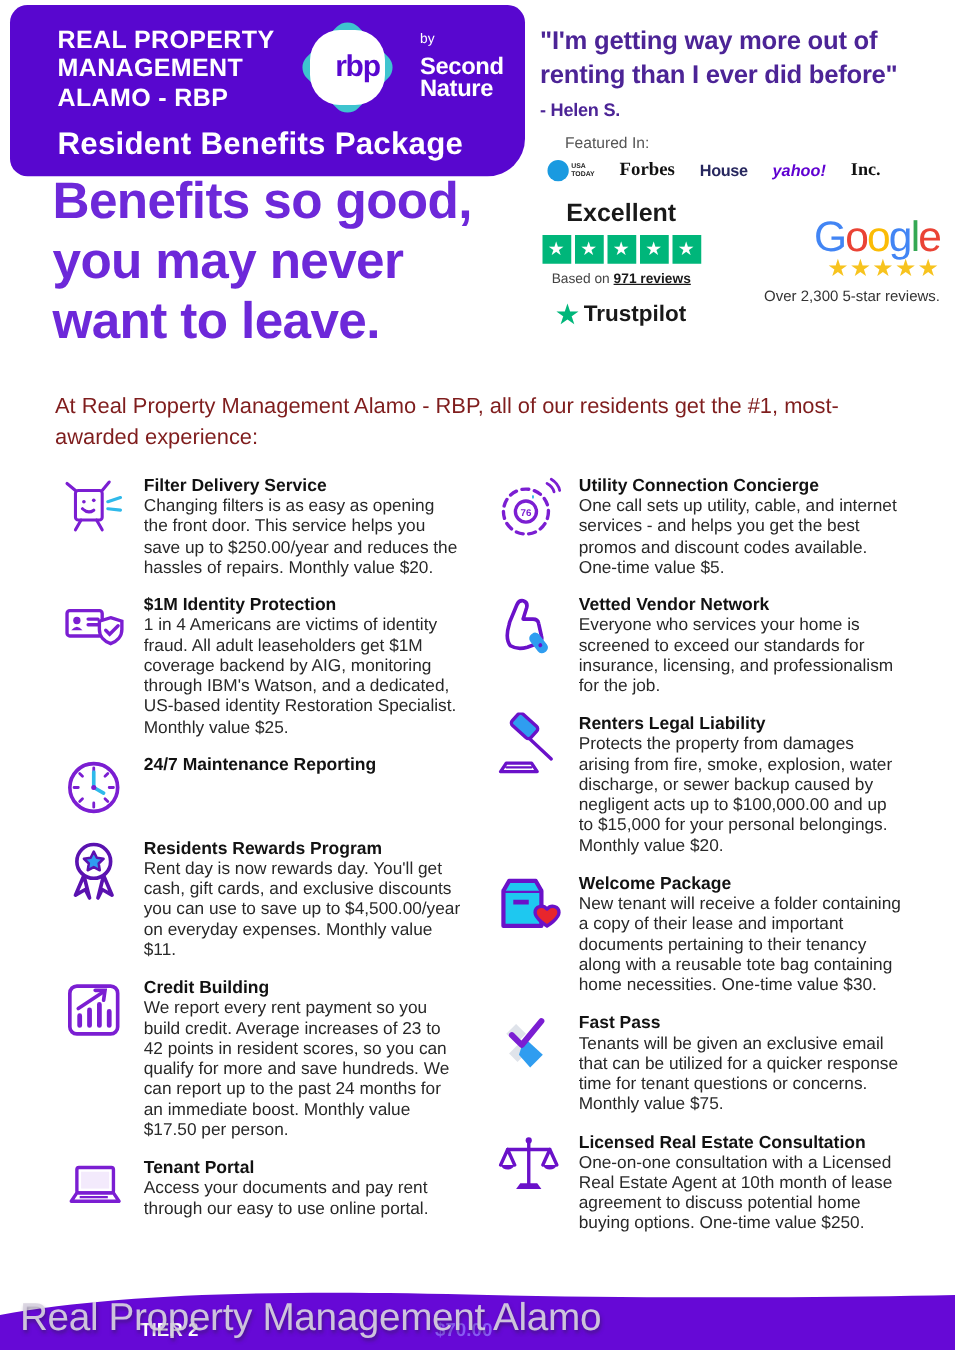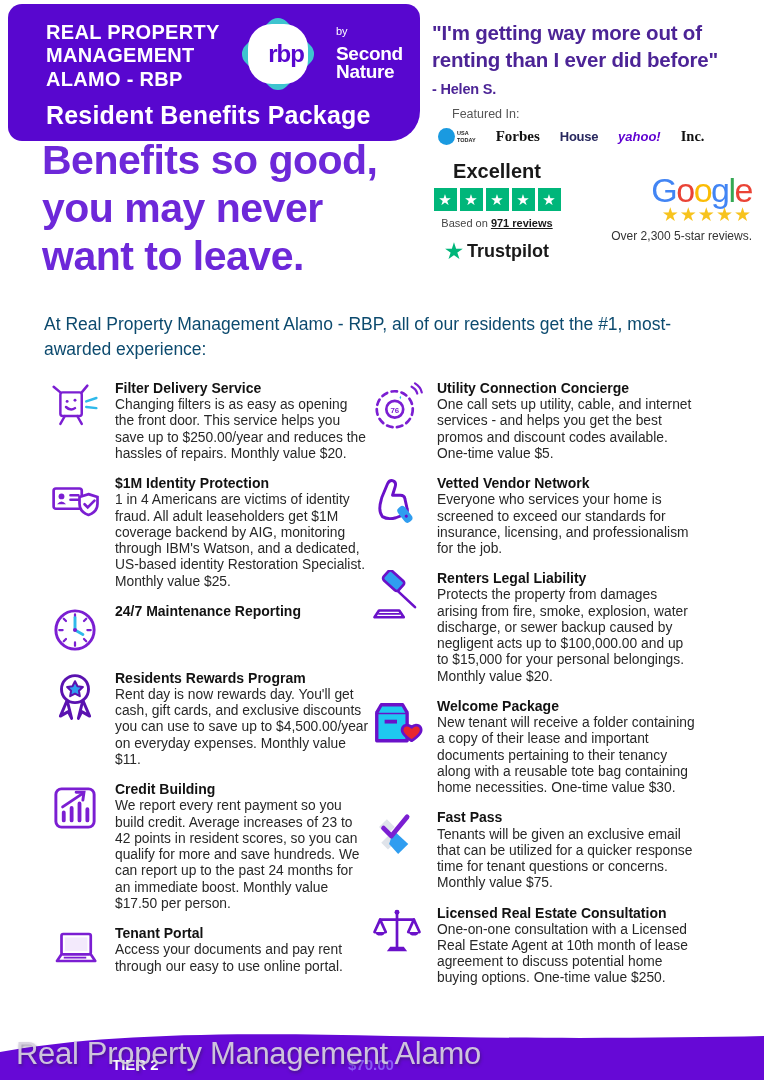--- a/index.html
+++ b/index.html
@@ -52,24 +52,24 @@
 
   .google-block { position:absolute; left:580px; top:173px; width:172px; text-align:right; }
   .google-word { font-size:34px; font-weight:500; letter-spacing:-1.5px; line-height:1; }
   .g-blue { color:#4285f4; } .g-red { color:#ea4335; } .g-yellow { color:#fbbc05; } .g-green { color:#34a853; }
   .g-stars { margin-top:-4px; }
   .gstar::before { content:"★"; color:#f7c31e; font-size:19px; letter-spacing:1px; }
   .g-caption { font-size:12px; color:#333; margin-top:3px; }
 
   
   .hero { position:absolute; left:42px; top:137px; font-size:41px; font-weight:800; color:#6d28d9; line-height:1.17; letter-spacing:-.5px; }
-  .intro { position:absolute; left:44px; top:312px; width:640px; font-size:17.5px; color:#0c4a6e; line-height:1.4; }
-
-  
-  .benefits { position:absolute; left:48px; top:380px; width:676px; display:flex; }
+  .intro { position:absolute; left:44px; top:312px; width:640px; font-size:17.5px; color:#7f1d1d; line-height:1.4; }
+
+  
+  .benefits { position:absolute; left:48px; top:380px; width:676px; display:flex; gap:26px; }
   .bcol { display:flex; flex-direction:column; }
   .bcol-left { width:322px; }
   .bcol-right { width:328px; }
   .benefit { display:flex; gap:13px; margin-bottom:13px; }
   .bicon { flex:none; width:54px; height:54px; }
   .bicon svg { width:54px; height:54px; }
   .btitle { font-size:14px; font-weight:bold; color:#121212; line-height:1.15; }
   .bbody { font-size:13.8px; color:#282828; line-height:1.18; margin-top:1px; }
 
   

